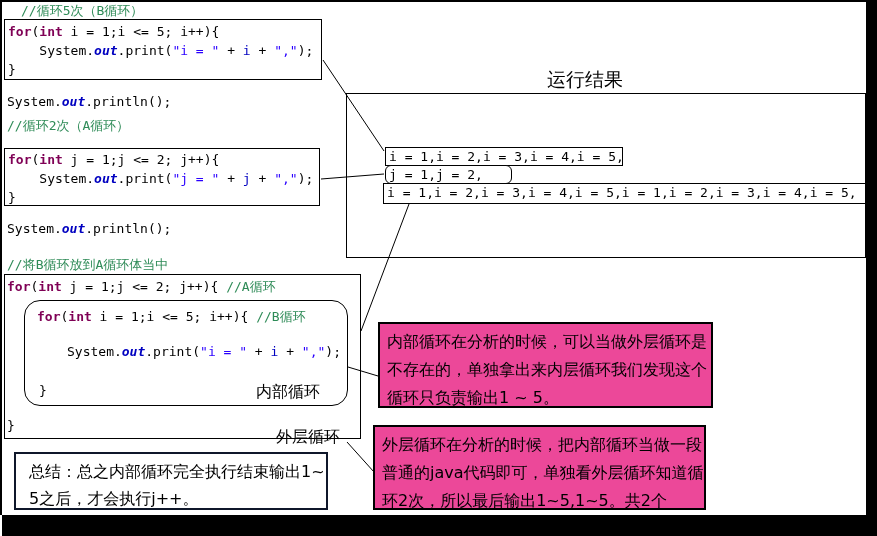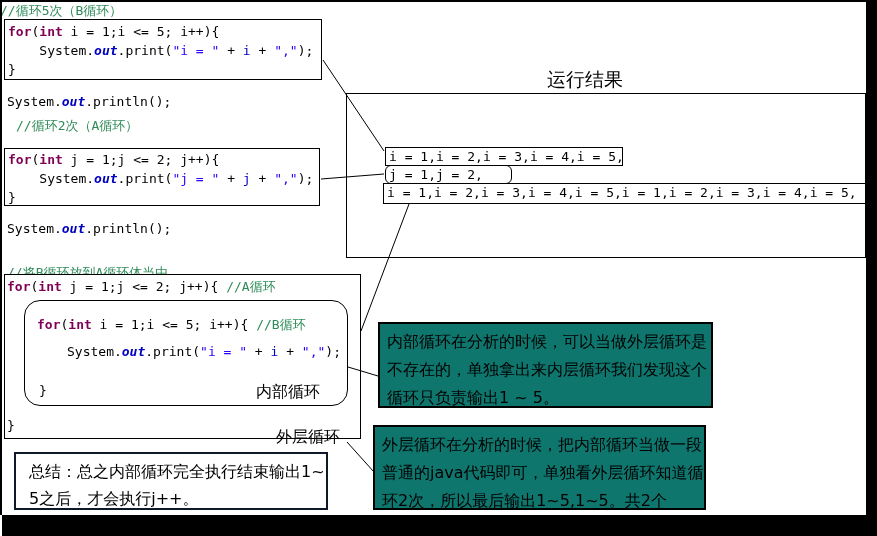--- a/index.html
+++ b/index.html
@@ -29,63 +29,63 @@
   
   .codebox{border:1px solid #000;background:#fff;padding:2px 0 8px 3px;}
   .plainbox{border:1px solid #000;background:#fff;}
   .rounded{border:1px solid #000;border-radius:16px;background:transparent;}
   .outbox{
     border:1px solid #000;background:#fff;
     font-family:"DejaVu Sans Mono",monospace;font-size:13px;line-height:17px;
     white-space:pre;padding-left:3px;overflow:hidden;
   }
   .notebox{
-    border:2px solid #000;background:#0f766e;
+    border:2px solid #000;background:#ec4899;
     font-size:16px;line-height:28px;padding:4px 0 0 7px;overflow:hidden;
   }
   .summary{
     border:2px solid #0f172a;background:#fff;
     font-size:16px;line-height:27px;padding:4px 0 0 13px;overflow:hidden;
   }
   .cnlabel{font-size:16px;line-height:16px;white-space:nowrap;color:#000;}
   .title{font-size:19px;line-height:19px;white-space:nowrap;color:#000;}
   svg.connectors{position:absolute;left:0;top:0;pointer-events:none;}
 </style>
 </head>
 <body>
 
 <div class="canvas">
 
-  <div class="abs comment" style="left:0;top:3px;text-align:right;">//循环5次（B循环）</div>
+  <div class="abs comment" style="left:21px;top:3px;text-align:right;">//循环5次（B循环）</div>
 
   <div class="abs codebox" style="left:4px;top:19px;width:318px;height:61px;">
     <div class="cl"><span class="tok-k">for</span><span class="tok-t">(</span><span class="tok-k">int</span><span class="tok-t"> i = 1;i &lt;= 5; i++){</span></div>
     <div class="cl"><span class="tok-t">    System.</span><span class="tok-f">out</span><span class="tok-t">.print(</span><span class="tok-s">"i = "</span><span class="tok-t"> + </span><span class="tok-v">i</span><span class="tok-t"> + </span><span class="tok-s">","</span><span class="tok-t">);</span></div>
     <div class="cl"><span class="tok-t">}</span></div>
   </div>
 
   <div class="abs cl" style="left:7px;top:92px;"><span class="tok-t">System.</span><span class="tok-f">out</span><span class="tok-t">.println();</span></div>
 
-  <div class="abs comment" style="left:7px;top:118px;margin-left:9px;">//循环2次（A循环）</div>
+  <div class="abs comment" style="left:7px;top:118px;">//循环2次（A循环）</div>
 
   <div class="abs codebox" style="left:4px;top:148px;width:316px;height:58px;padding-top:1px;">
     <div class="cl"><span class="tok-k">for</span><span class="tok-t">(</span><span class="tok-k">int</span><span class="tok-t"> j = 1;j &lt;= 2; j++){</span></div>
     <div class="cl"><span class="tok-t">    System.</span><span class="tok-f">out</span><span class="tok-t">.print(</span><span class="tok-s">"j = "</span><span class="tok-t"> + </span><span class="tok-v">j</span><span class="tok-t"> + </span><span class="tok-s">","</span><span class="tok-t">);</span></div>
     <div class="cl"><span class="tok-t">}</span></div>
   </div>
 
   <div class="abs cl" style="left:7px;top:219px;"><span class="tok-t">System.</span><span class="tok-f">out</span><span class="tok-t">.println();</span></div>
 
-  <div class="abs comment" style="left:7px;top:257px;margin-top:8px;">//将B循环放到A循环体当中</div>
+  <div class="abs comment" style="left:7px;top:257px;">//将B循环放到A循环体当中</div>
 
   <div class="abs plainbox" style="left:4px;top:274px;width:357px;height:165px;"></div>
   <div class="abs cl" style="left:7px;top:277px;"><span class="tok-k">for</span><span class="tok-t">(</span><span class="tok-k">int</span><span class="tok-t"> j = 1;j &lt;= 2; j++){ </span><span class="tok-c">//A循环</span></div>
 
   <div class="abs rounded" style="left:24px;top:300px;width:324px;height:106px;"></div>
-  <div class="abs cl" style="left:37px;top:307px;margin-top:8px;"><span class="tok-k">for</span><span class="tok-t">(</span><span class="tok-k">int</span><span class="tok-t"> i = 1;i &lt;= 5; i++){ </span><span class="tok-c">//B循环</span></div>
+  <div class="abs cl" style="left:37px;top:307px;"><span class="tok-k">for</span><span class="tok-t">(</span><span class="tok-k">int</span><span class="tok-t"> i = 1;i &lt;= 5; i++){ </span><span class="tok-c">//B循环</span></div>
   <div class="abs cl" style="left:67px;top:342px;"><span class="tok-t">System.</span><span class="tok-f">out</span><span class="tok-t">.print(</span><span class="tok-s">"i = "</span><span class="tok-t"> + </span><span class="tok-v">i</span><span class="tok-t"> + </span><span class="tok-s">","</span><span class="tok-t">);</span></div>
   <div class="abs cl" style="left:39px;top:381px;"><span class="tok-t">}</span></div>
   <div class="abs cnlabel" style="left:256px;top:384px;">内部循环</div>
 
   <div class="abs cl" style="left:7px;top:416px;"><span class="tok-t">}</span></div>
   <div class="abs cnlabel" style="left:276px;top:429px;">外层循环</div>
 
   <div class="abs summary" style="left:14px;top:452px;width:314px;height:58px;">
       <div>总结：总之内部循环完全执行结束输出1~</div>
       <div>5之后，才会执行j++。</div>

